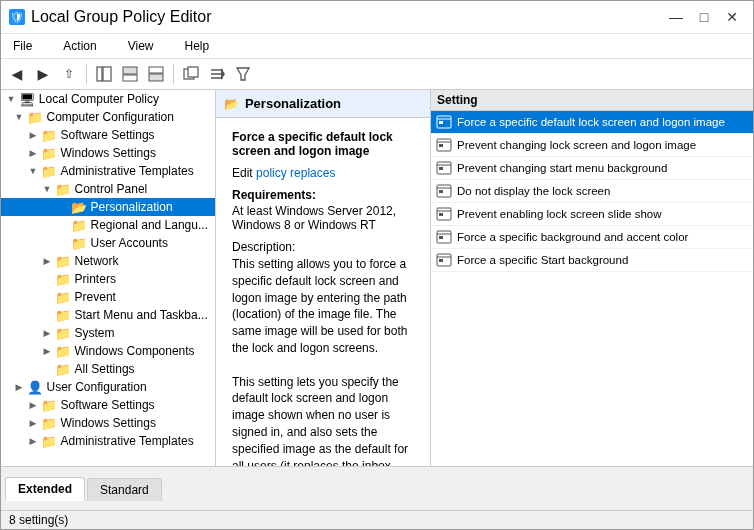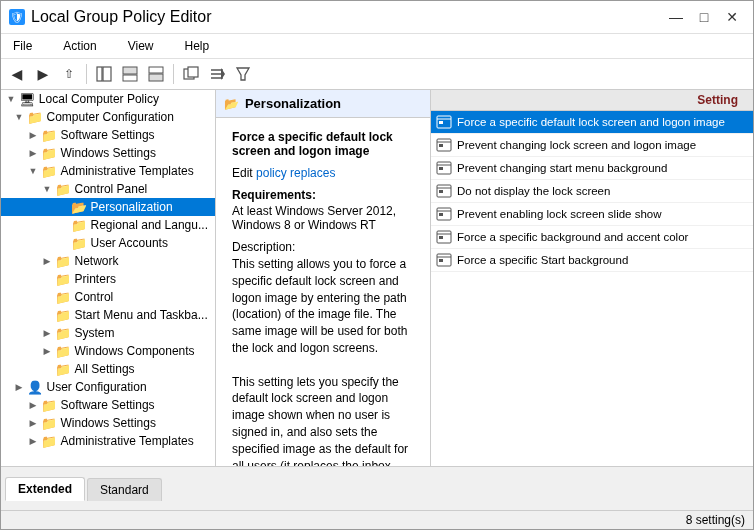--- a/index.html
+++ b/index.html
@@ -31,30 +31,30 @@
     .setting-title { font-weight: bold; font-size: 12px; padding: 8px 8px 4px 8px; color: #000; }
     .edit-link { padding: 4px 8px; color: #000; }
     .edit-link a { color: #0066cc; text-decoration: none; }
     .requirements { padding: 4px 8px; }
     .req-label { font-weight: bold; margin-bottom: 2px; }
     .description { padding: 4px 8px; }
     .desc-label { font-weight: normal; margin-bottom: 2px; }
     .desc-text { line-height: 1.4; color: #000; }
     .right-panel { flex: 1; overflow-y: auto; overflow-x: auto; background: #fff; }
     .settings-table { width: 100%; }
-    .settings-header { background: #e8e8e8; padding: 3px 15px; font-weight: bold; border-bottom: 1px solid #ccc; color: #7f1d1d; text-align: right; }
+    .settings-header { background: #e8e8e8; padding: 3px 6px; font-weight: bold; border-bottom: 1px solid #ccc; color: #000000; }
     .settings-row { display: flex; align-items: center; padding: 2px 4px; cursor: pointer; border-bottom: 1px solid #f0f0f0; }
     .settings-row.selected { background: #0078d7; color: white; }
     .settings-row-icon { width: 18px; height: 18px; flex-shrink: 0; margin-right: 4px; display: flex; align-items: center; justify-content: center; font-size: 12px; }
     .settings-row-text { font-size: 11.5px; }
     .bottom-tabs { border-top: 1px solid #ccc; background: #f0f0f0; display: flex; align-items: flex-end; padding: 9px 4px; }
     .tab { padding: 4px 12px; border: 1px solid #ccc; border-bottom: none; background: #fff; cursor: pointer; margin-right: 2px; border-radius: 3px 3px 0 0; font-size: 11px; }
     .tab.active { background: #fff; border-bottom: 1px solid #fff; z-index: 1; font-weight: bold; }
     .tab:not(.active) { background: #e0e0e0; margin-top: 2px; }
-    .status-bar { background: #f0f0f0; border-top: 1px solid #ccc; padding: 2px 8px; font-size: 11px; color: #000; text-align: right; }
+    .status-bar { background: #f0f0f0; border-top: 1px solid #ccc; padding: 2px 8px; font-size: 11px; color: #000; }
     ::-webkit-scrollbar { width: 8px; height: 8px; }
     ::-webkit-scrollbar-track { background: #f0f0f0; }
     ::-webkit-scrollbar-thumb { background: #c0c0c0; border-radius: 2px; }
   </style>
 </head>
 <body>
 
 <div class="window">
 
   <div class="title-bar">
@@ -177,21 +177,21 @@
         <span>Network</span>
       </div>
       <div class="tree-item indent-3" style="padding-left:38px;">
         <span class="tree-expand">&nbsp;</span>
         <span class="folder-img">📁</span>&nbsp;
         <span>Printers</span>
       </div>
       <div class="tree-item indent-3" style="padding-left:38px;">
         <span class="tree-expand">&nbsp;</span>
         <span class="folder-img">📁</span>&nbsp;
-        <span>Control</span>
+        <span>Prevent</span>
       </div>
       <div class="tree-item indent-3" style="padding-left:38px;">
         <span class="tree-expand">&nbsp;</span>
         <span class="folder-img">📁</span>&nbsp;
         <span>Start Menu and Taskba...</span>
       </div>
       <div class="tree-item indent-3" style="padding-left:38px;">
         <span class="tree-expand">▶</span>
         <span class="folder-img">📁</span>&nbsp;
         <span>System</span>

